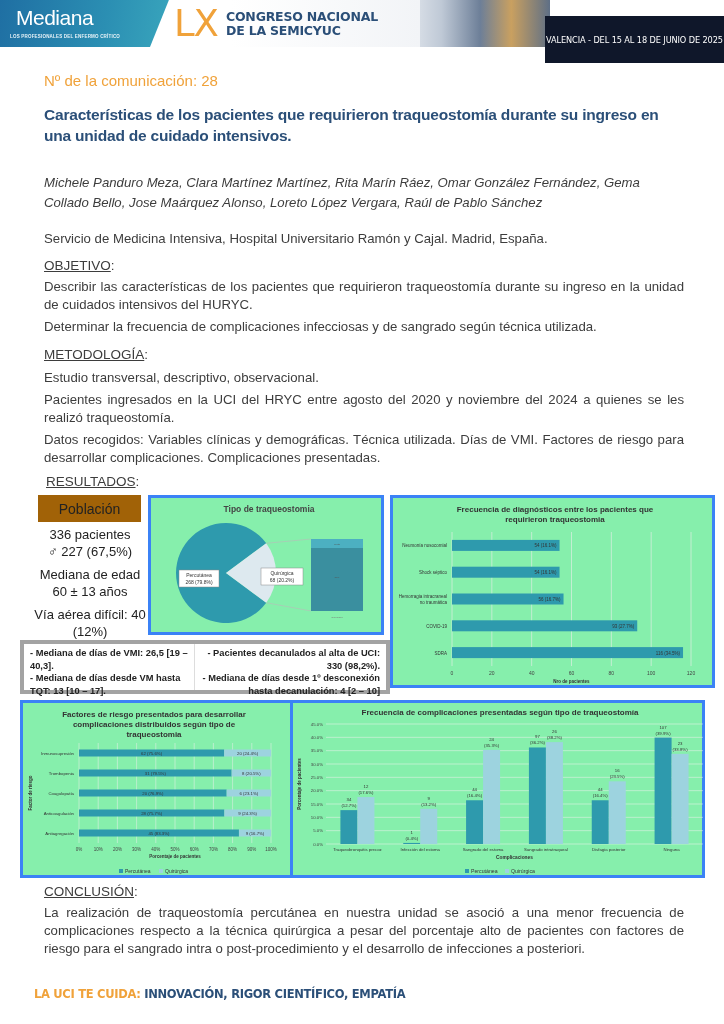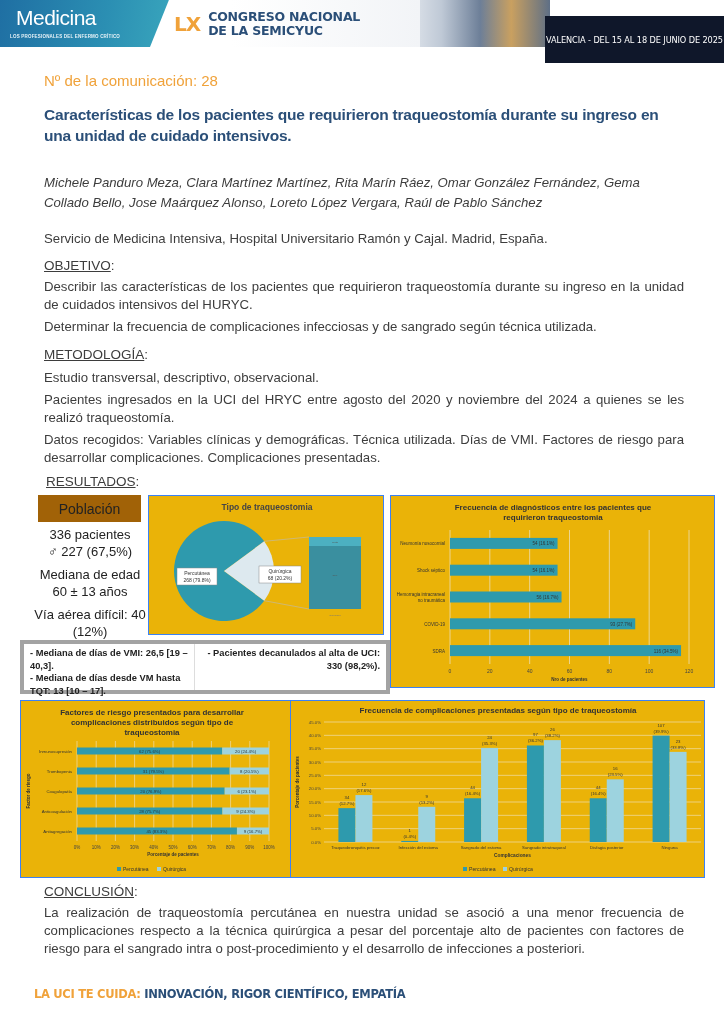--- a/index.html
+++ b/index.html
@@ -2,57 +2,57 @@
 <html><head>
 <meta charset="utf-8">
 <style>
   * { box-sizing: border-box; margin: 0; padding: 0; }
   body { width: 724px; height: 1024px; background: #ffffff; font-family: "Liberation Sans", sans-serif; color: #333; position: relative; overflow: hidden; }
   .header { position: absolute; left: 0; top: 0; width: 724px; height: 47px; display: flex; }
   .hdr-logo { width: 175px; height: 47px; background: linear-gradient(100deg, #1f6fa3 0%, #2b8fb3 60%, #3aa7bd 100%); position: relative; clip-path: polygon(0 0, 100% 0, 88% 100%, 0 100%); }
   .logo-text { position: absolute; left: 16px; top: 6px; color: #fff; font-size: 21px; font-family: "Liberation Sans", sans-serif; letter-spacing: -0.5px; }
   .logo-sub { position: absolute; left: 10px; top: 34px; color: #e8f3f8; font-size: 4.5px; letter-spacing: 0.2px; font-weight: bold; }
   .hdr-mid { position: absolute; left: 150px; top: 0; width: 270px; height: 47px; background: linear-gradient(90deg, #ffffff 30%, #f2f4f7 100%); display: flex; align-items: center; padding-left: 24px; clip-path: polygon(7% 0, 100% 0, 100% 100%, 0 100%); }
-  .lx { font-family: "DejaVu Sans", sans-serif; font-size: 20px; color: #f0a23a; font-weight: bold; margin-right: 8px; letter-spacing: -1px; }
+  .lx { font-family: "DejaVu Sans", sans-serif; font-size: 37px; color: #f0a23a; font-weight: normal; margin-right: 8px; letter-spacing: -1px; }
   .congreso { font-family: "DejaVu Sans", sans-serif; font-size: 12.5px; color: #2b4f78; line-height: 14px; font-weight: bold; letter-spacing: -0.2px; }
   .hdr-photo { position: absolute; left: 395px; top: 0; width: 155px; height: 47px; background: linear-gradient(90deg, #eef1f5 0%, #bfc9d6 30%, #6d7f98 55%, #c9a060 75%, #5e6f86 100%); }
   .hdr-right { position: absolute; left: 545px; top: 16px; width: 179px; height: 47px; background: #0f172a; color: #fff; display: flex; align-items: center; justify-content: center; font-family: "DejaVu Sans", sans-serif; font-size: 8.2px; letter-spacing: -0.1px; }
 
   .content { position: absolute; left: 44px; width: 640px; }
   .comm { top: 72px; font-size: 15px; color: #f0a23a; }
   .title { top: 104px; font-size: 15.5px; color: #2b4f78; line-height: 21px; font-weight: bold; letter-spacing: -0.2px; }
   .authors { top: 173px; font-size: 13.2px; font-style: italic; color: #3d3d3d; line-height: 20px; }
   .affil { top: 231px; font-size: 13.2px; color: #3d3d3d; }
   .sec-h { font-size: 13.5px; color: #3d3d3d; }
   .sec-h span.u { text-decoration: underline; }
   .para { font-size: 13.2px; color: #3d3d3d; line-height: 18px; text-align: justify; }
   .para p { margin-bottom: 4px; }
 
   .pop-box { position: absolute; left: 38px; top: 495px; width: 103px; height: 27px; background: #a16207; display: flex; align-items: center; justify-content: center; font-size: 14px; color: #222; }
   .pop-text { position: absolute; left: 30px; top: 526px; width: 120px; text-align: center; font-size: 13px; color: #222; line-height: 17px; }
   .pop-text .g { margin-top: 6px; }
 
-  .panel { position: absolute; background: #eab308; border: 1px solid #3b82f6; }
+  .panel { position: absolute; background: #86efac; border: 3px solid #3b82f6; }
 
   .stats { position: absolute; left: 20px; top: 640px; width: 370px; height: 54px; border: 4px solid #a3a3a3; display: flex; }
   .stats div { font-size: 9.3px; color: #222; line-height: 12.5px; padding: 3px 6px; font-weight: bold; }
   .stats .c1 { width: 175px; border-right: 1px solid #ddd; }
   .stats .c2 { width: 195px; text-align: right; }
 
   svg text { font-family: "Liberation Sans", sans-serif; }
   .footer { position: absolute; left: 34px; top: 987px; font-family: "DejaVu Sans", sans-serif; font-size: 11.5px; font-weight: bold; letter-spacing: -0.3px; }
   .footer .o { color: #f0a23a; }
   .footer .b { color: #2b4f78; }
 </style>
 </head>
 <body>
 
 <div class="header">
   <div class="hdr-logo">
-    <span class="logo-text">Medicina</span>
+    <span class="logo-text">Mediana</span>
     <span class="logo-sub">LOS PROFESIONALES DEL ENFERMO CRÍTICO</span>
   </div>
   <div class="hdr-photo"></div>
   <div class="hdr-mid">
     <span class="lx">LX</span>
     <div class="congreso">
       <div>CONGRESO NACIONAL</div>
       <div>DE LA SEMICYUC</div>
     </div>
   </div>
@@ -148,20 +148,21 @@
     </svg>
 </div>
 
 <div class="stats">
   <div class="c1">
     <div style="padding:0;">- Mediana de días de VMI: 26,5 [19 – 40,3].</div>
     <div style="padding:0;">- Mediana de días desde VM hasta TQT: 13 [10 – 17].</div>
   </div>
   <div class="c2">
     <div style="padding:0;">- Pacientes decanulados al alta de UCI: 330 (98,2%).</div>
+    <div style="padding:0;">- Mediana de días desde 1º desconexión hasta decanulación: 4 [2 – 10]</div>
   </div>
 </div>
 
 <div class="panel" style="left:20px;top:700px;width:302px;height:178px;">
   <svg id="risk-svg" width="262" height="178">
     <text x="131" y="14" text-anchor="middle" font-size="8" font-weight="bold" fill="#333">Factores de riesgo presentados para desarrollar</text>
     <text x="131" y="24" text-anchor="middle" font-size="8" font-weight="bold" fill="#333">complicaciones distribuidos según tipo de</text>
     <text x="131" y="34" text-anchor="middle" font-size="8" font-weight="bold" fill="#333">traqueostomia</text>
   <line x1="56" y1="40" x2="56" y2="140" stroke="#eee" stroke-width="0.5"></line>
       <text x="56" y="148" text-anchor="middle" font-size="4.5" fill="#444">0%</text>

